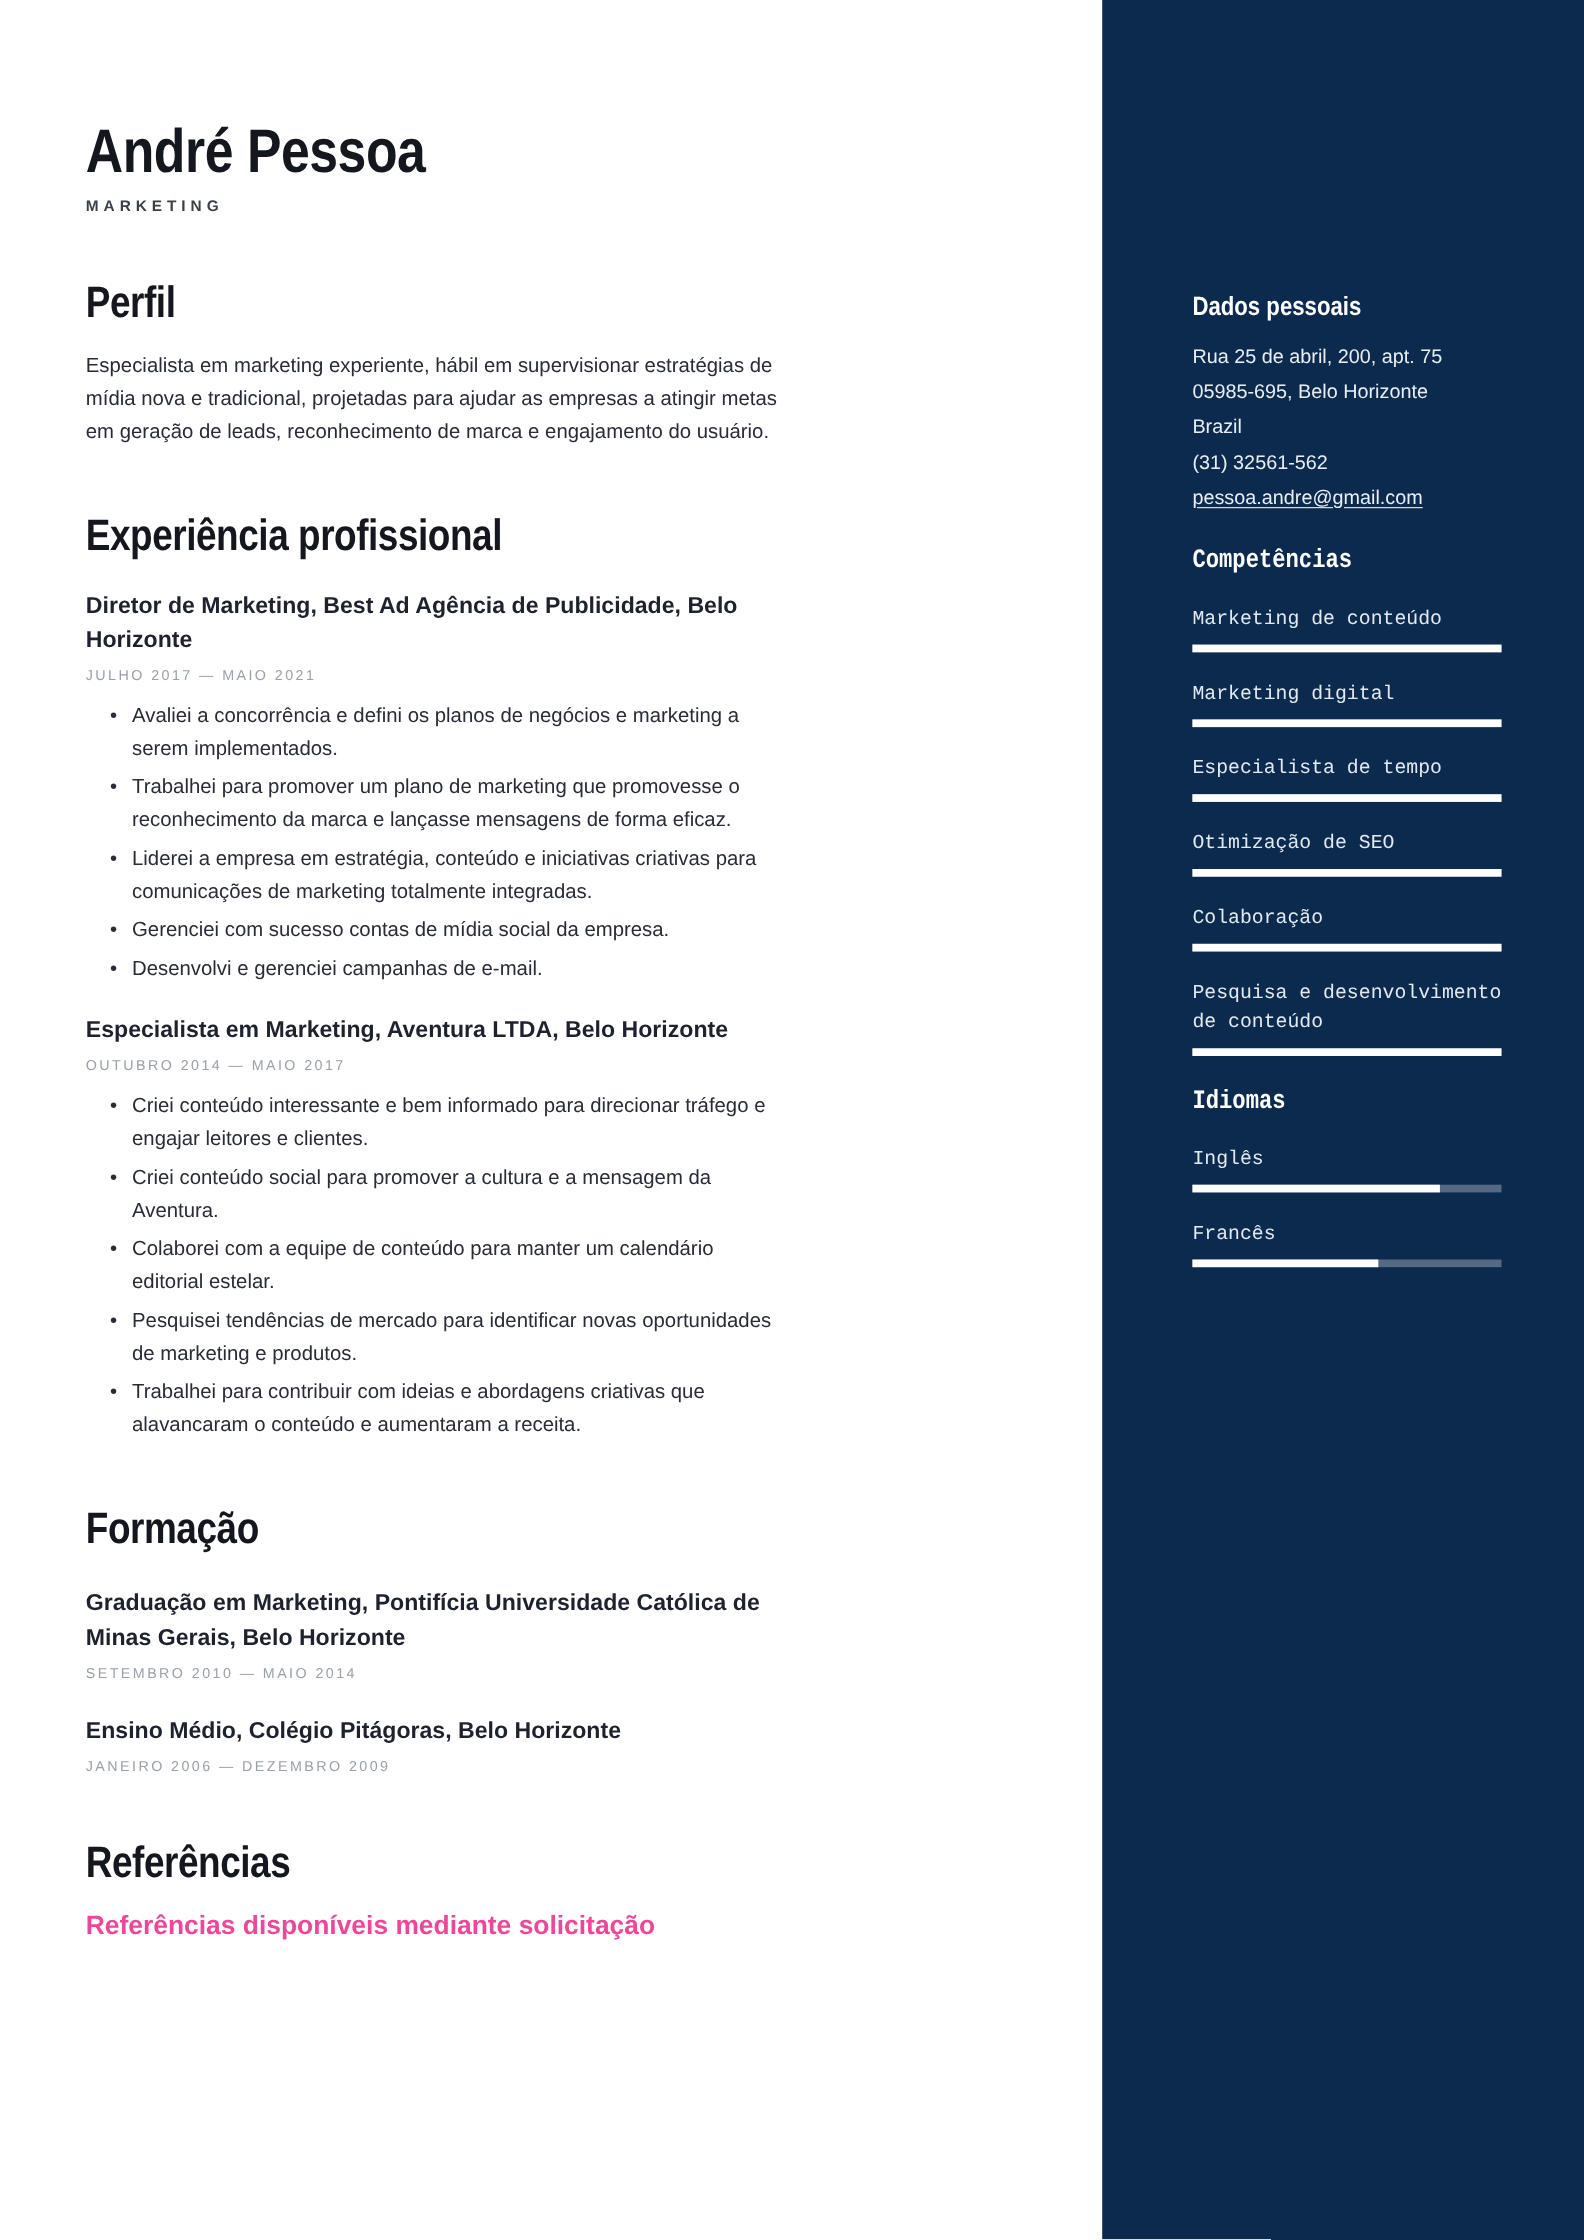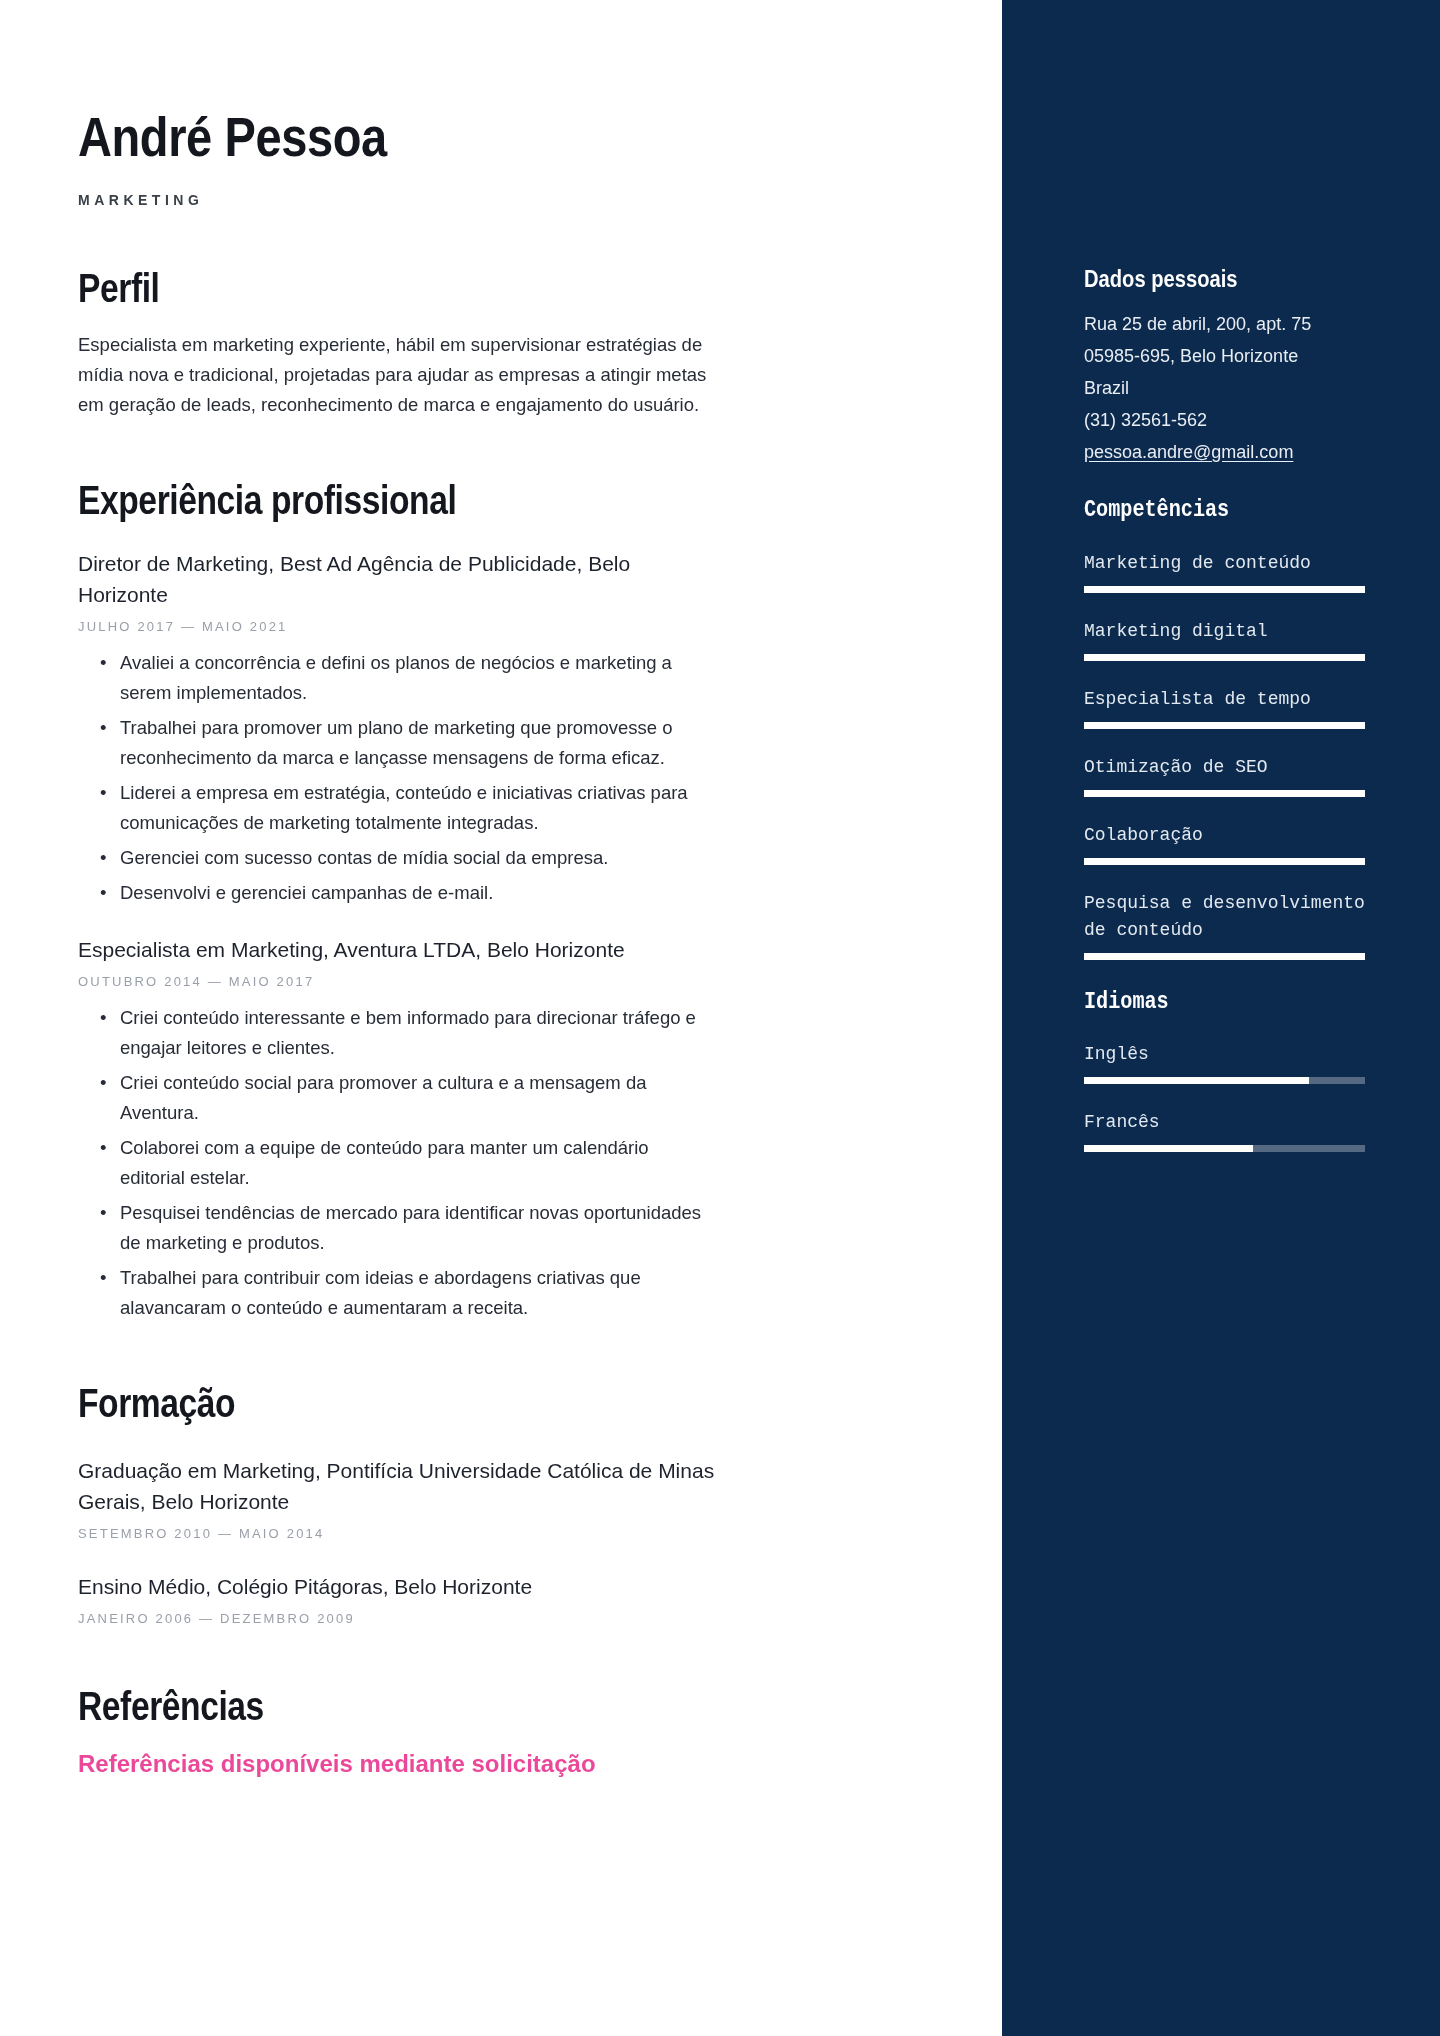--- a/index.html
+++ b/index.html
@@ -29,41 +29,41 @@
     display: inline-block;
     transform: scaleX(0.84);
     transform-origin: 0 50%;
     letter-spacing: -0.5px;
     font-weight: 700;
     color: #14171e;
     white-space: nowrap;
   }
   h1.name { font-size: 56px; line-height: 1.05; }
   .role {
-    margin-top: 25px;
+    margin-top: 12px;
     font-size: 14px;
     letter-spacing: 4.5px;
     font-weight: 600;
     color: #3a4048;
   }
   h2.section { font-size: 40px; line-height: 1.1; margin-top: 58px; }
   h2.section .cond { letter-spacing: -0.5px; }
 
   .body-text {
     margin-top: 20px;
     font-size: 18.5px;
     line-height: 30px;
     color: #272c36;
   }
 
   .job { margin-top: 26px; }
   .job-title, .edu-title {
     font-size: 21px;
     line-height: 31px;
-    font-weight: 400;
+    font-weight: 700;
     color: #1d222c;
   }
   .date-line {
     margin-top: 9px;
     font-size: 13px;
     letter-spacing: 2.2px;
     color: #9aa0a9;
     text-transform: uppercase;
   }
   ul.bullets { margin-top: 14px; list-style: none; }

